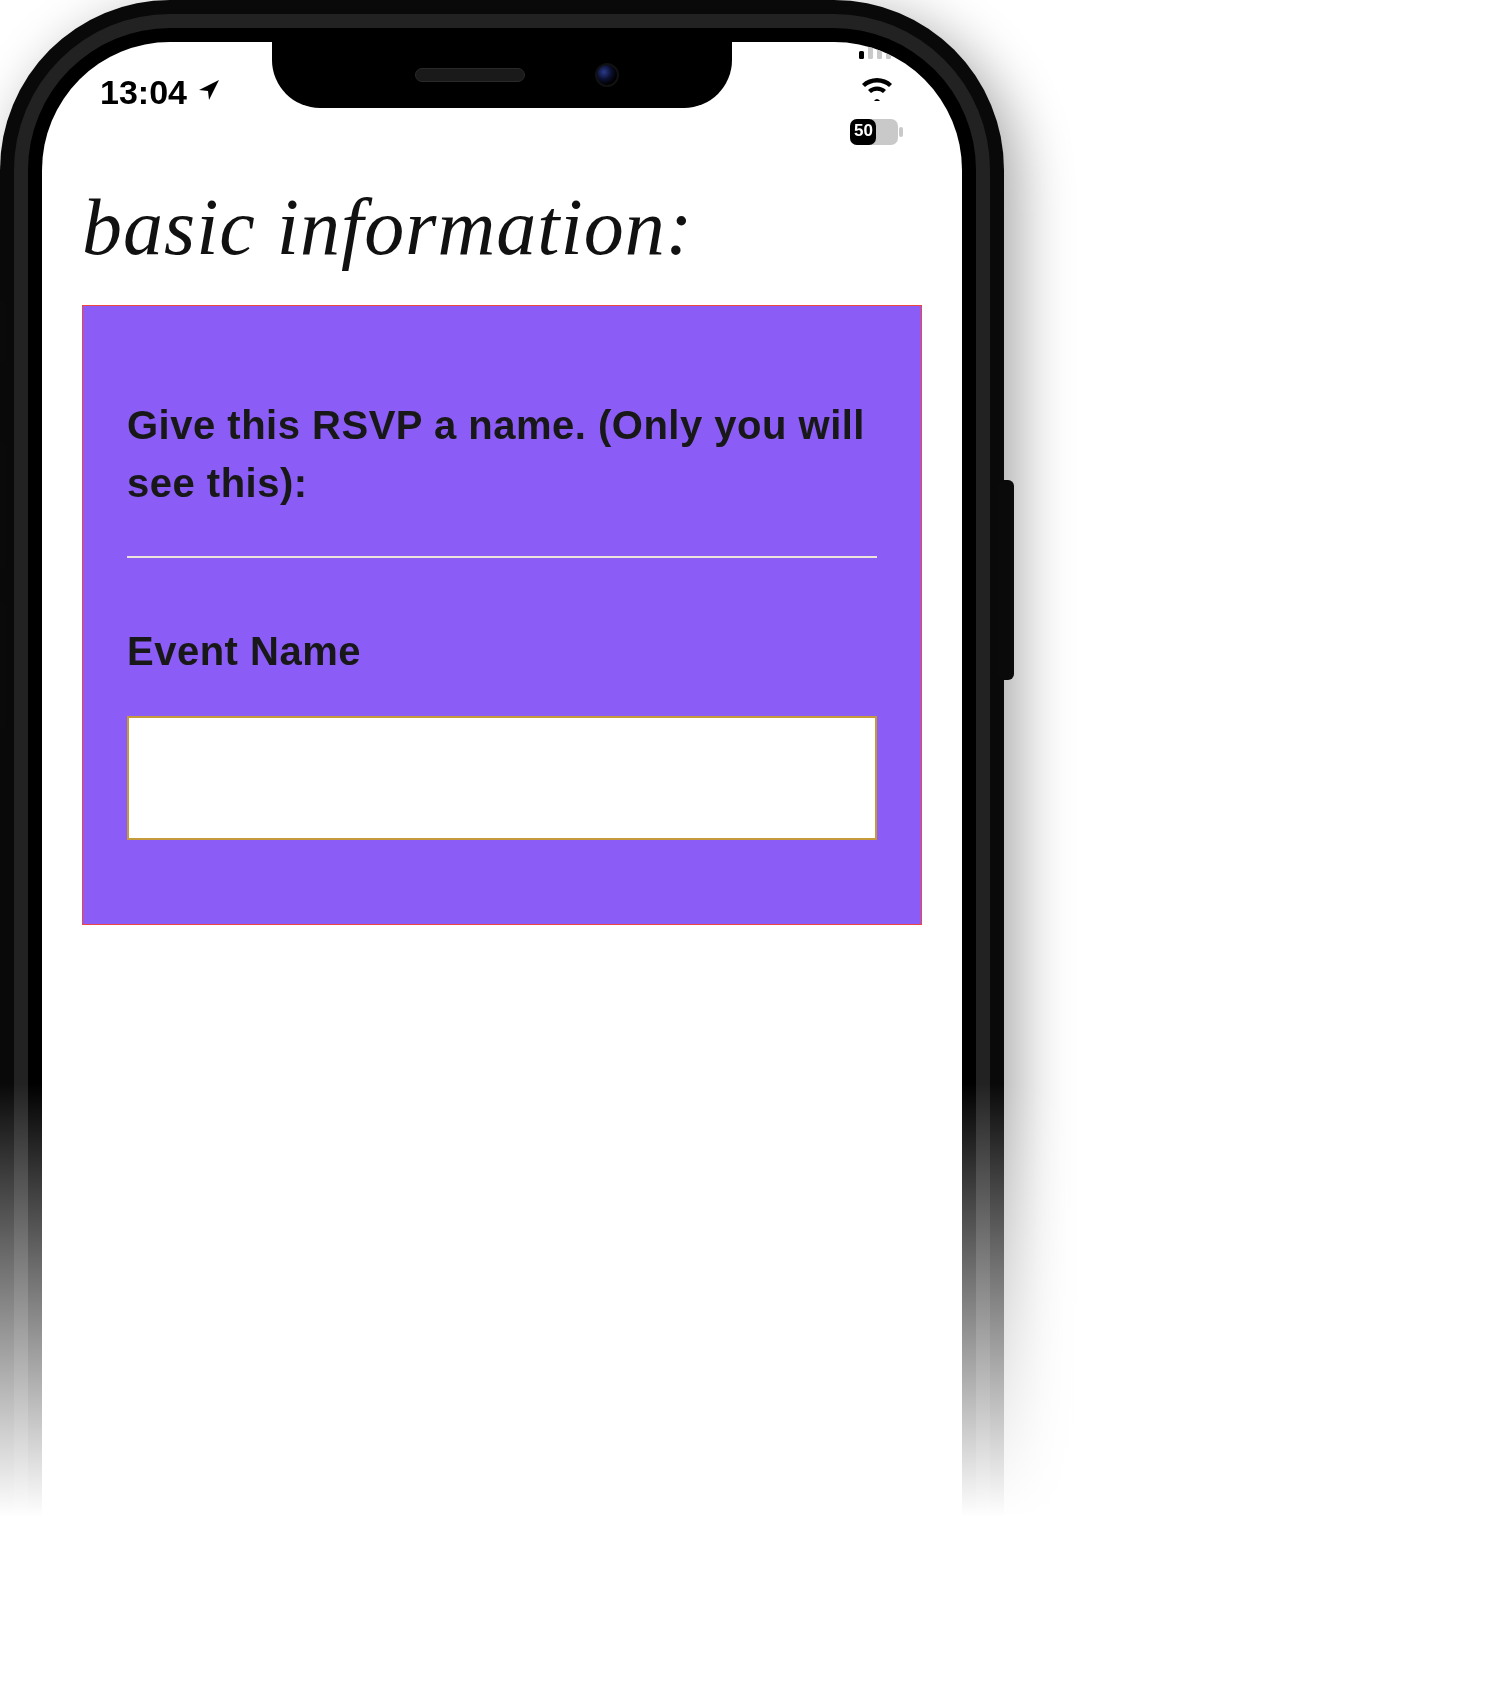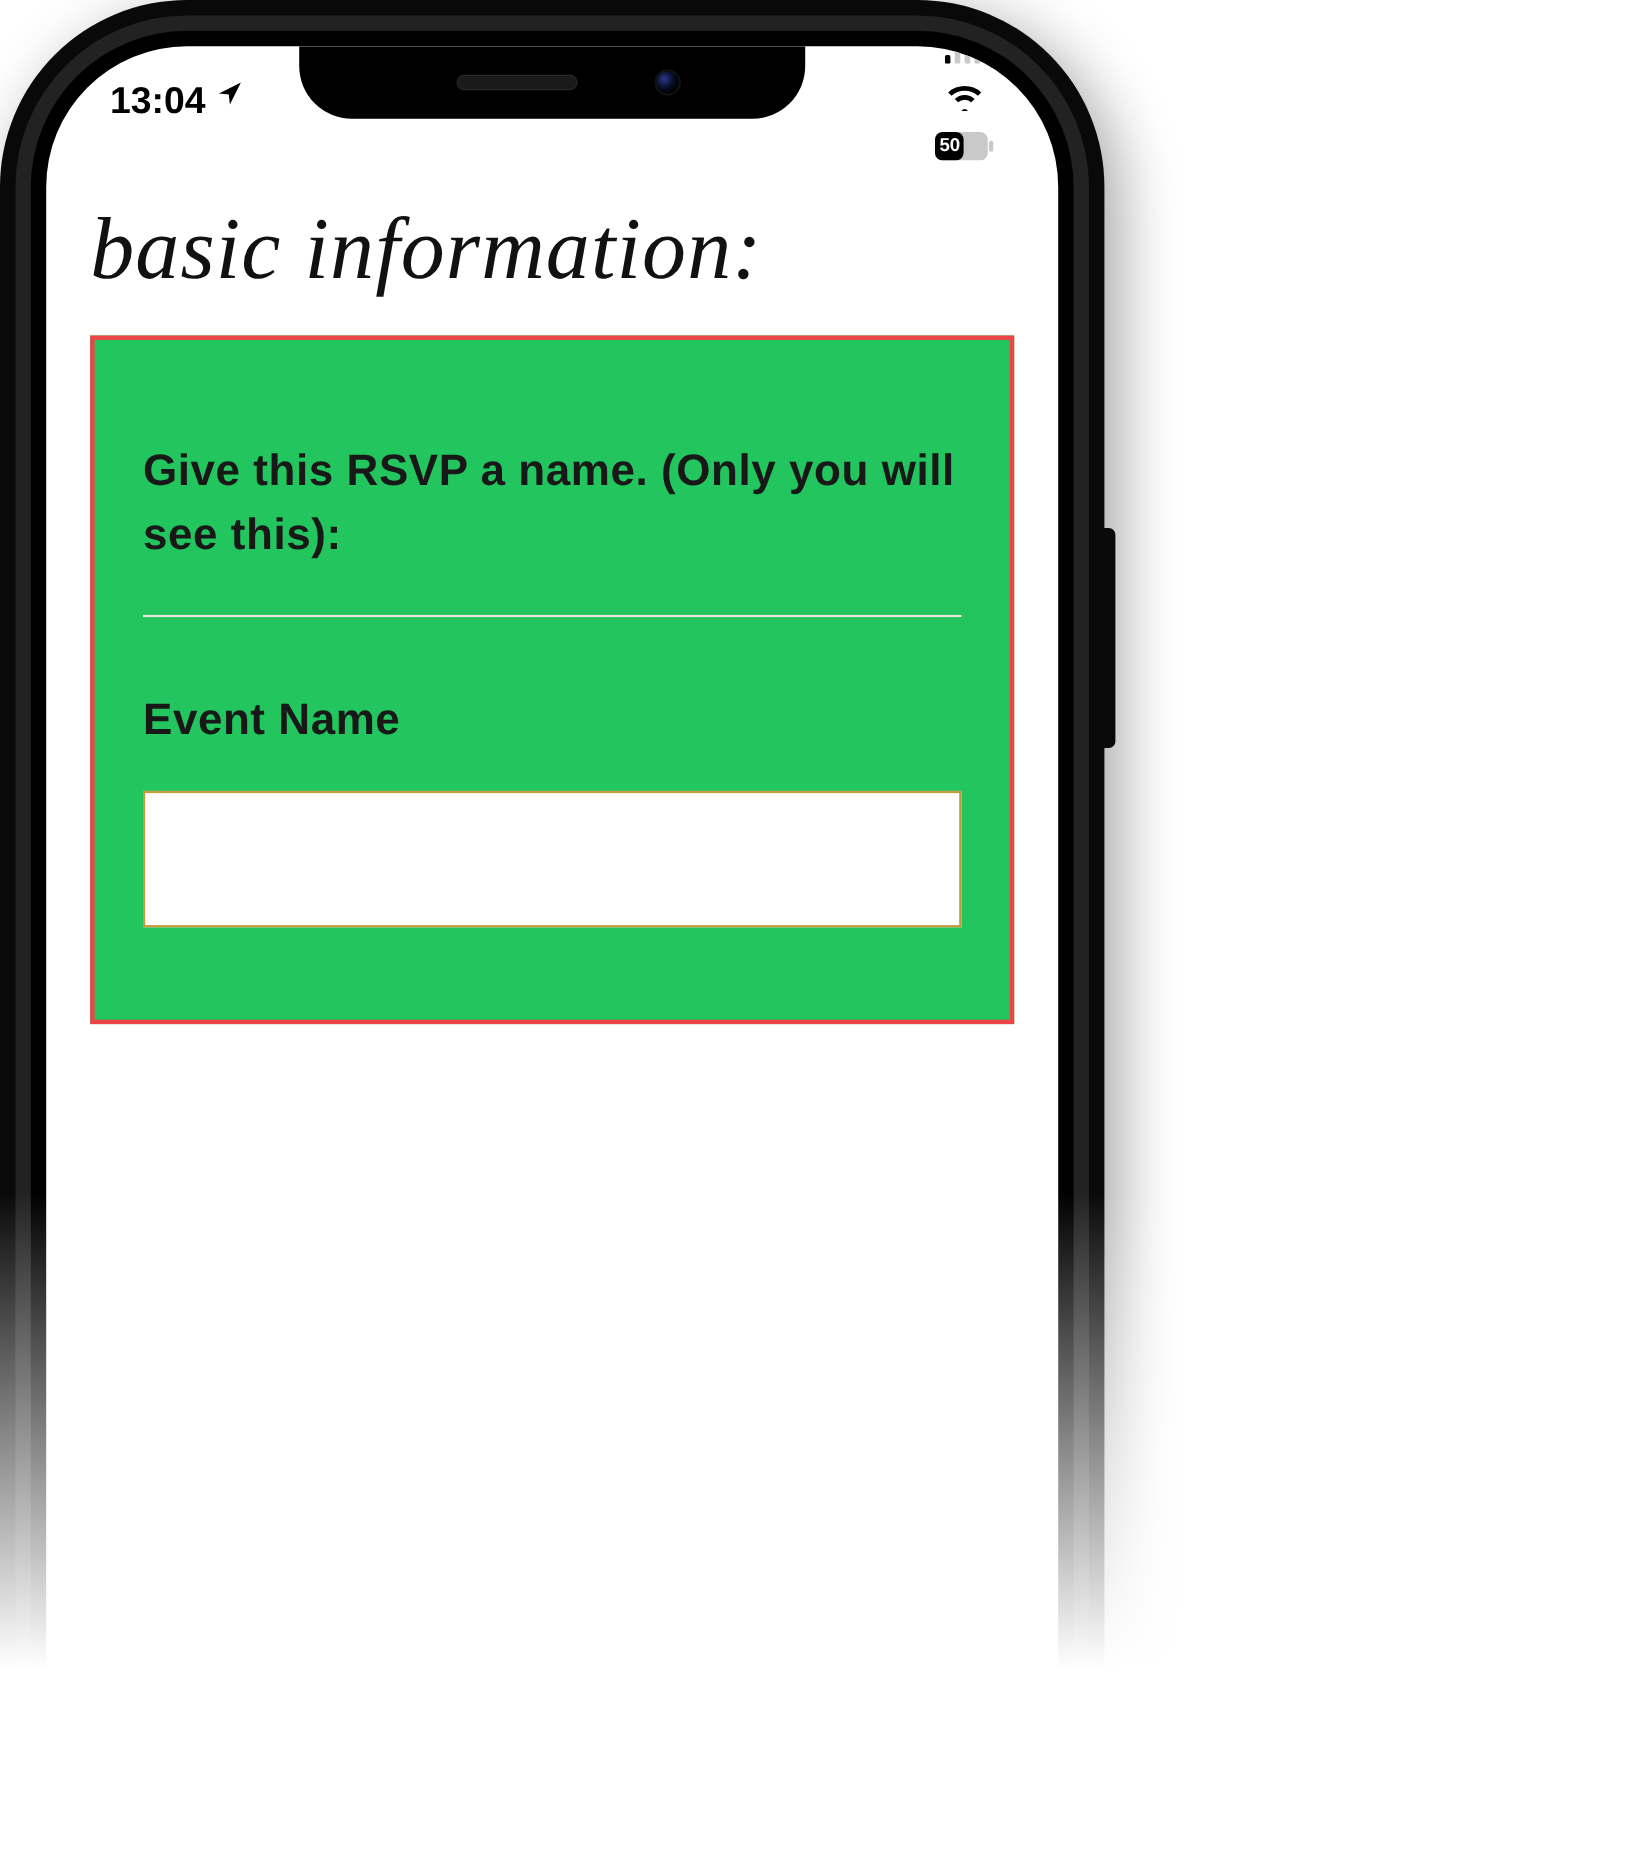--- a/index.html
+++ b/index.html
@@ -104,42 +104,42 @@
     .status-bar {
       position: absolute;
       top: 20px; left: 0; right: 0;
       height: 60px;
       display: flex;
       justify-content: space-between;
       align-items: center;
       padding: 0 58px;
       z-index: 9;
     }
-    .sb-left { display: flex; gap: 10px; }
+    .sb-left { display: flex; align-items: center; gap: 10px; }
     .sb-time { font-size: 34px; font-weight: 700; color: #000; }
     .sb-right { display: flex; align-items: center; gap: 14px; flex-direction: column; }
 
     
     .content {
       position: absolute;
       top: 120px; left: 0; right: 0;
       padding: 20px 40px 0 40px;
     }
     .page-title {
       font-family: "Didot", "Times New Roman", Georgia, serif;
       font-style: italic;
       font-weight: 500;
       font-size: 80px;
       color: #111;
       letter-spacing: 1px;
       margin-bottom: 32px;
     }
     .form-card {
-      background: #22c55e;
-      border: 4px solid #ef4444;
+      background: #8b5cf6;
+      border: 1px solid #ef4444;
       padding: 90px 44px 40px 44px;
     }
     .field { margin-bottom: 44px; }
     .hr-sep {
       border: none;
       border-top: 2px solid #ece4db;
       margin: 0 0 64px 0;
     }
     .field-label {
       font-size: 40px;

